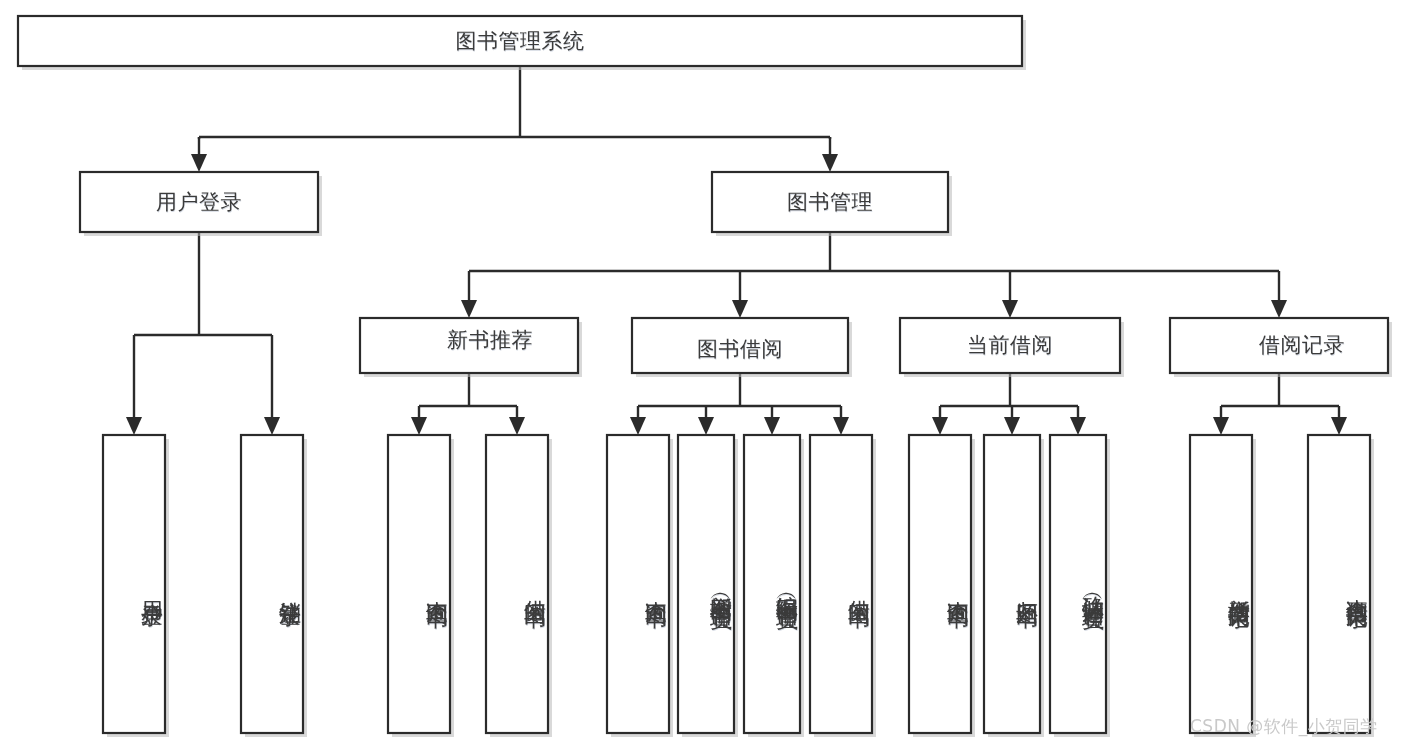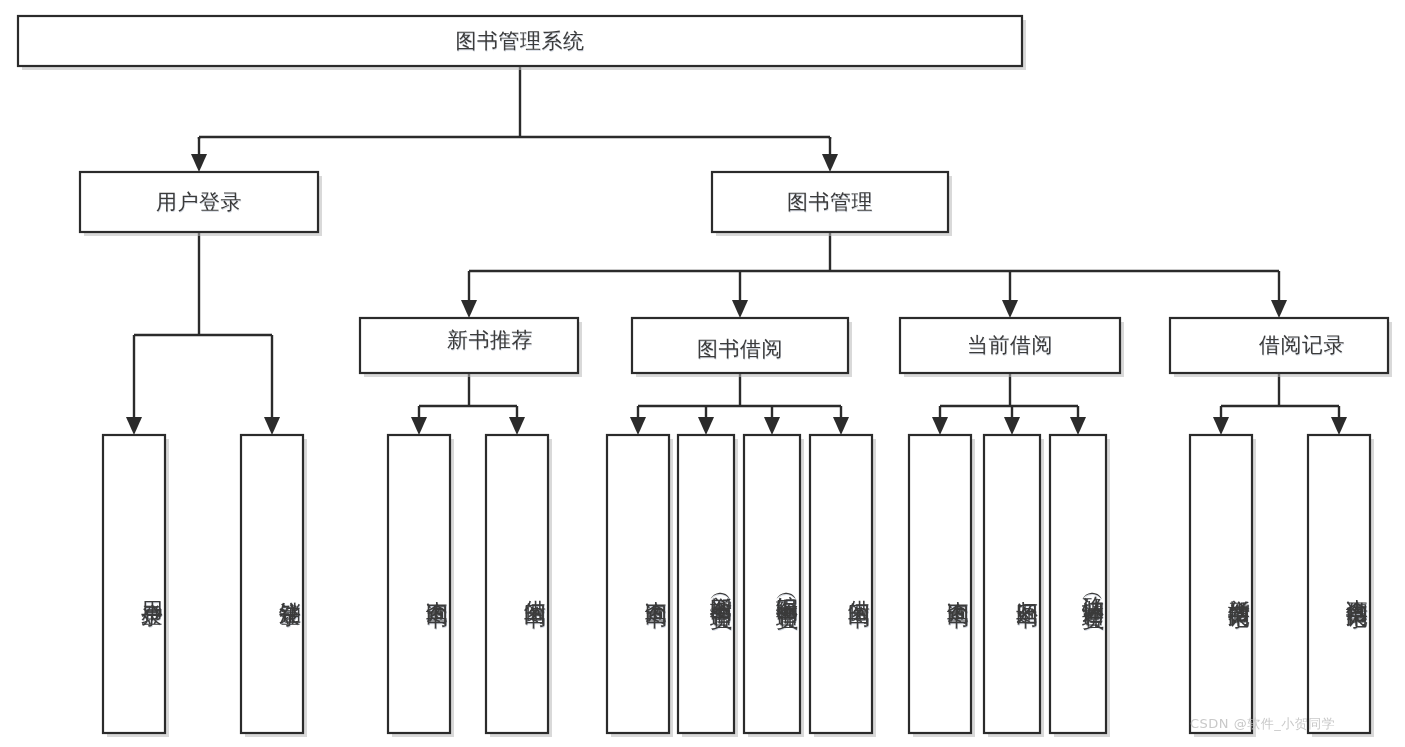--- a/index.html
+++ b/index.html
@@ -65,21 +65,21 @@
     text-orientation: upright;
     letter-spacing: 2px;
     font-size: 22px;
     align-items: flex-start;
     padding-top: 6px;
     box-sizing: border-box;
   }
   .watermark {
     position: absolute;
     color: #c9c9c9;
-    font-size: 13px;
+    font-size: 17px;
     letter-spacing: 0.5px;
     white-space: nowrap;
     pointer-events: none;
   }
 </style>
 </head>
 <body>
 
 <div id="diagram-root">
 

